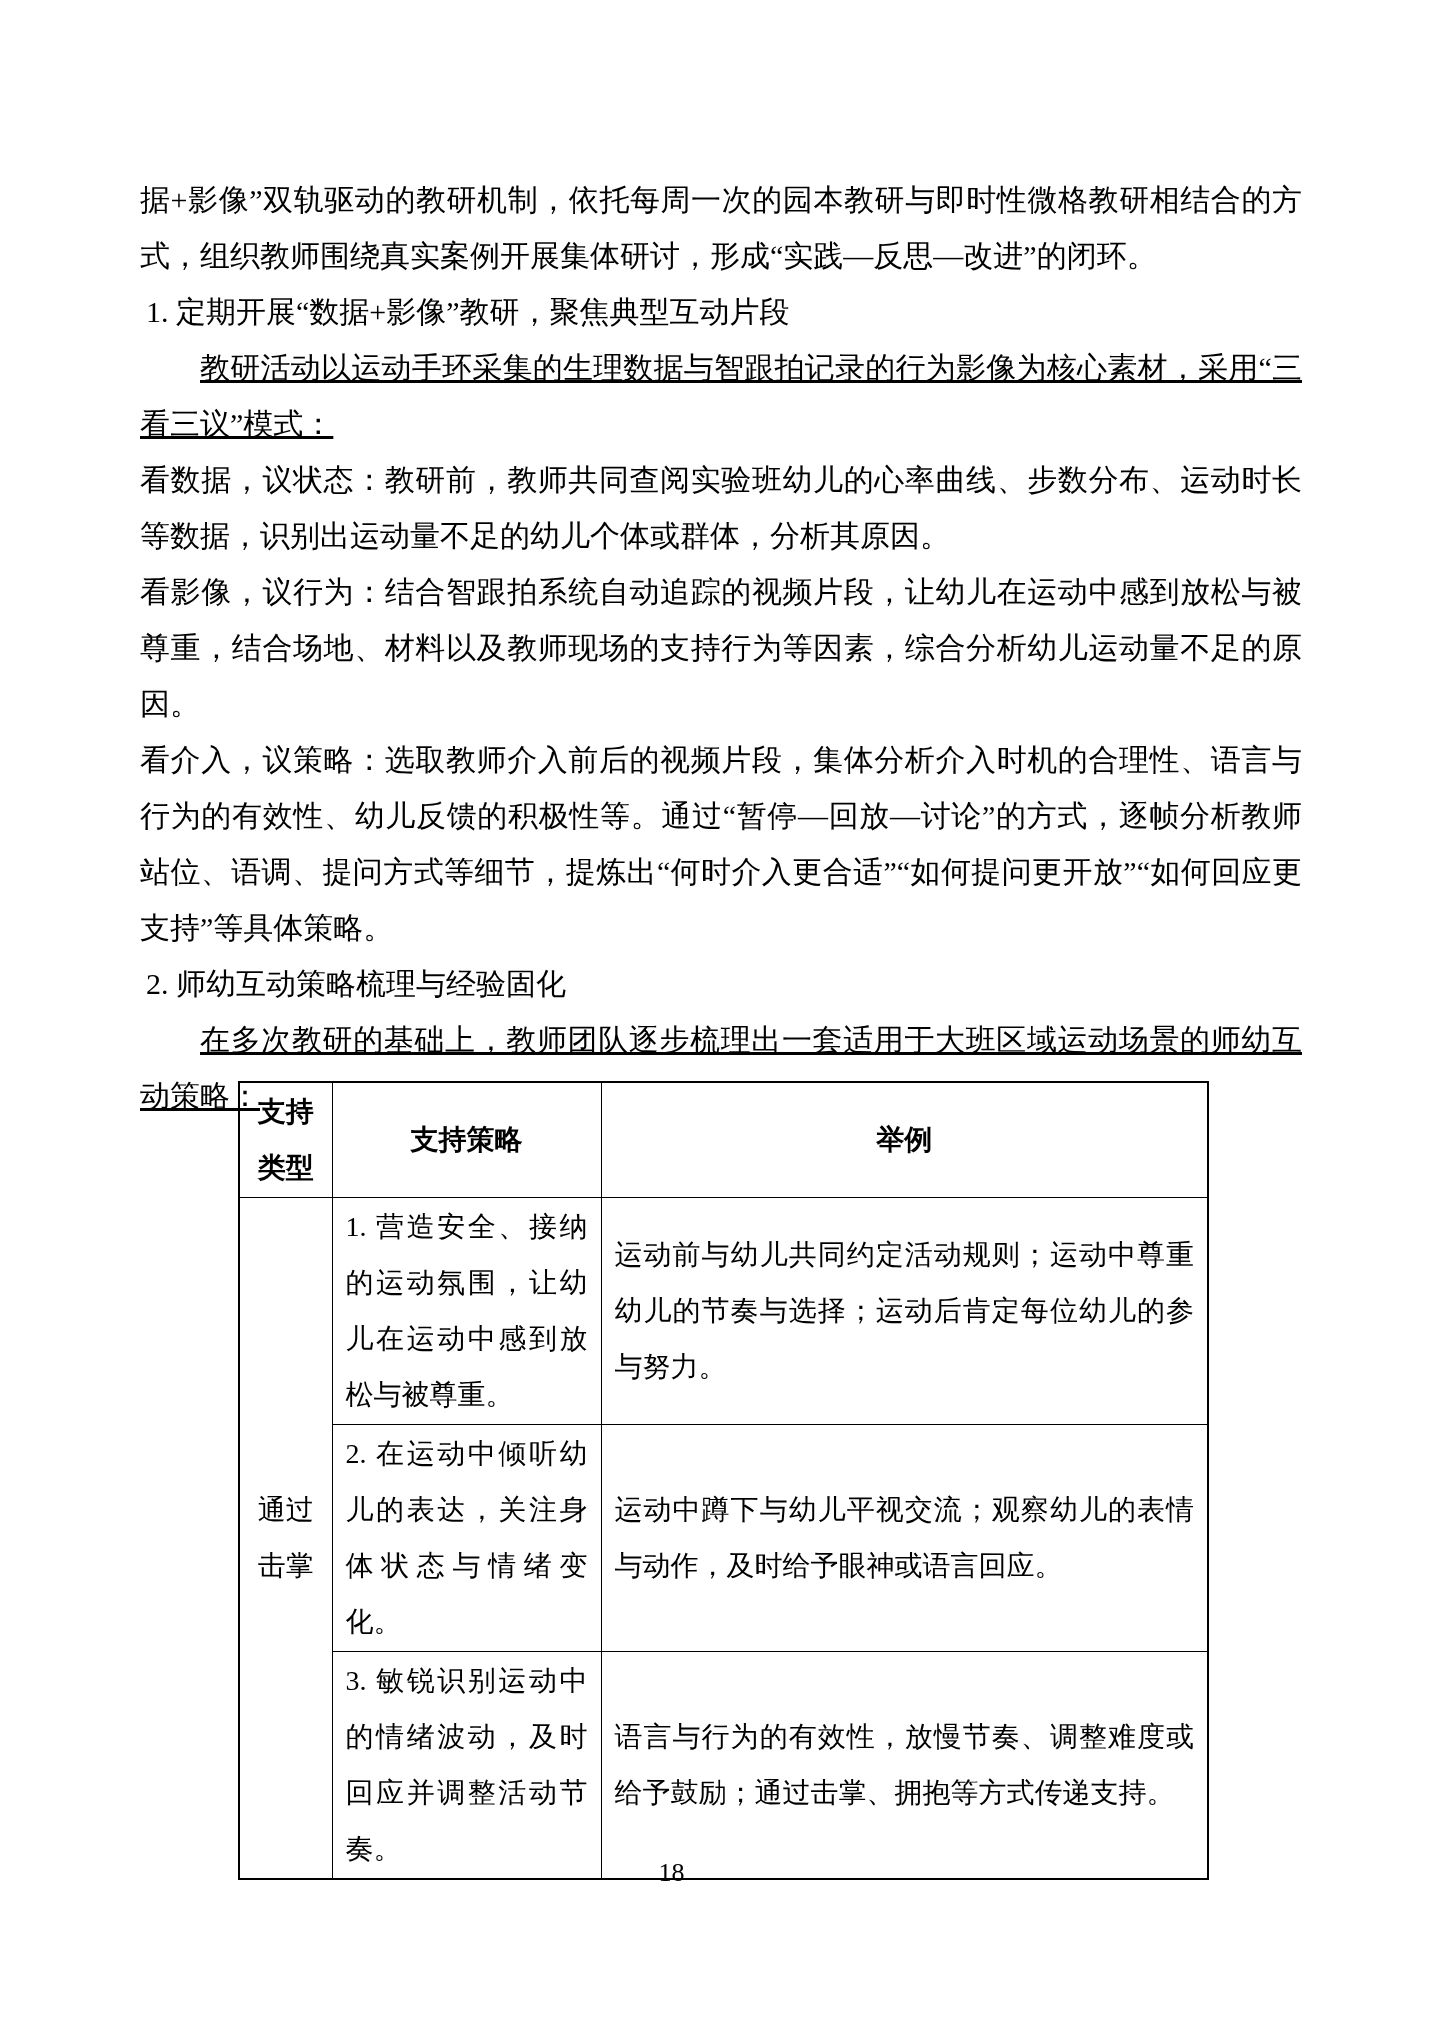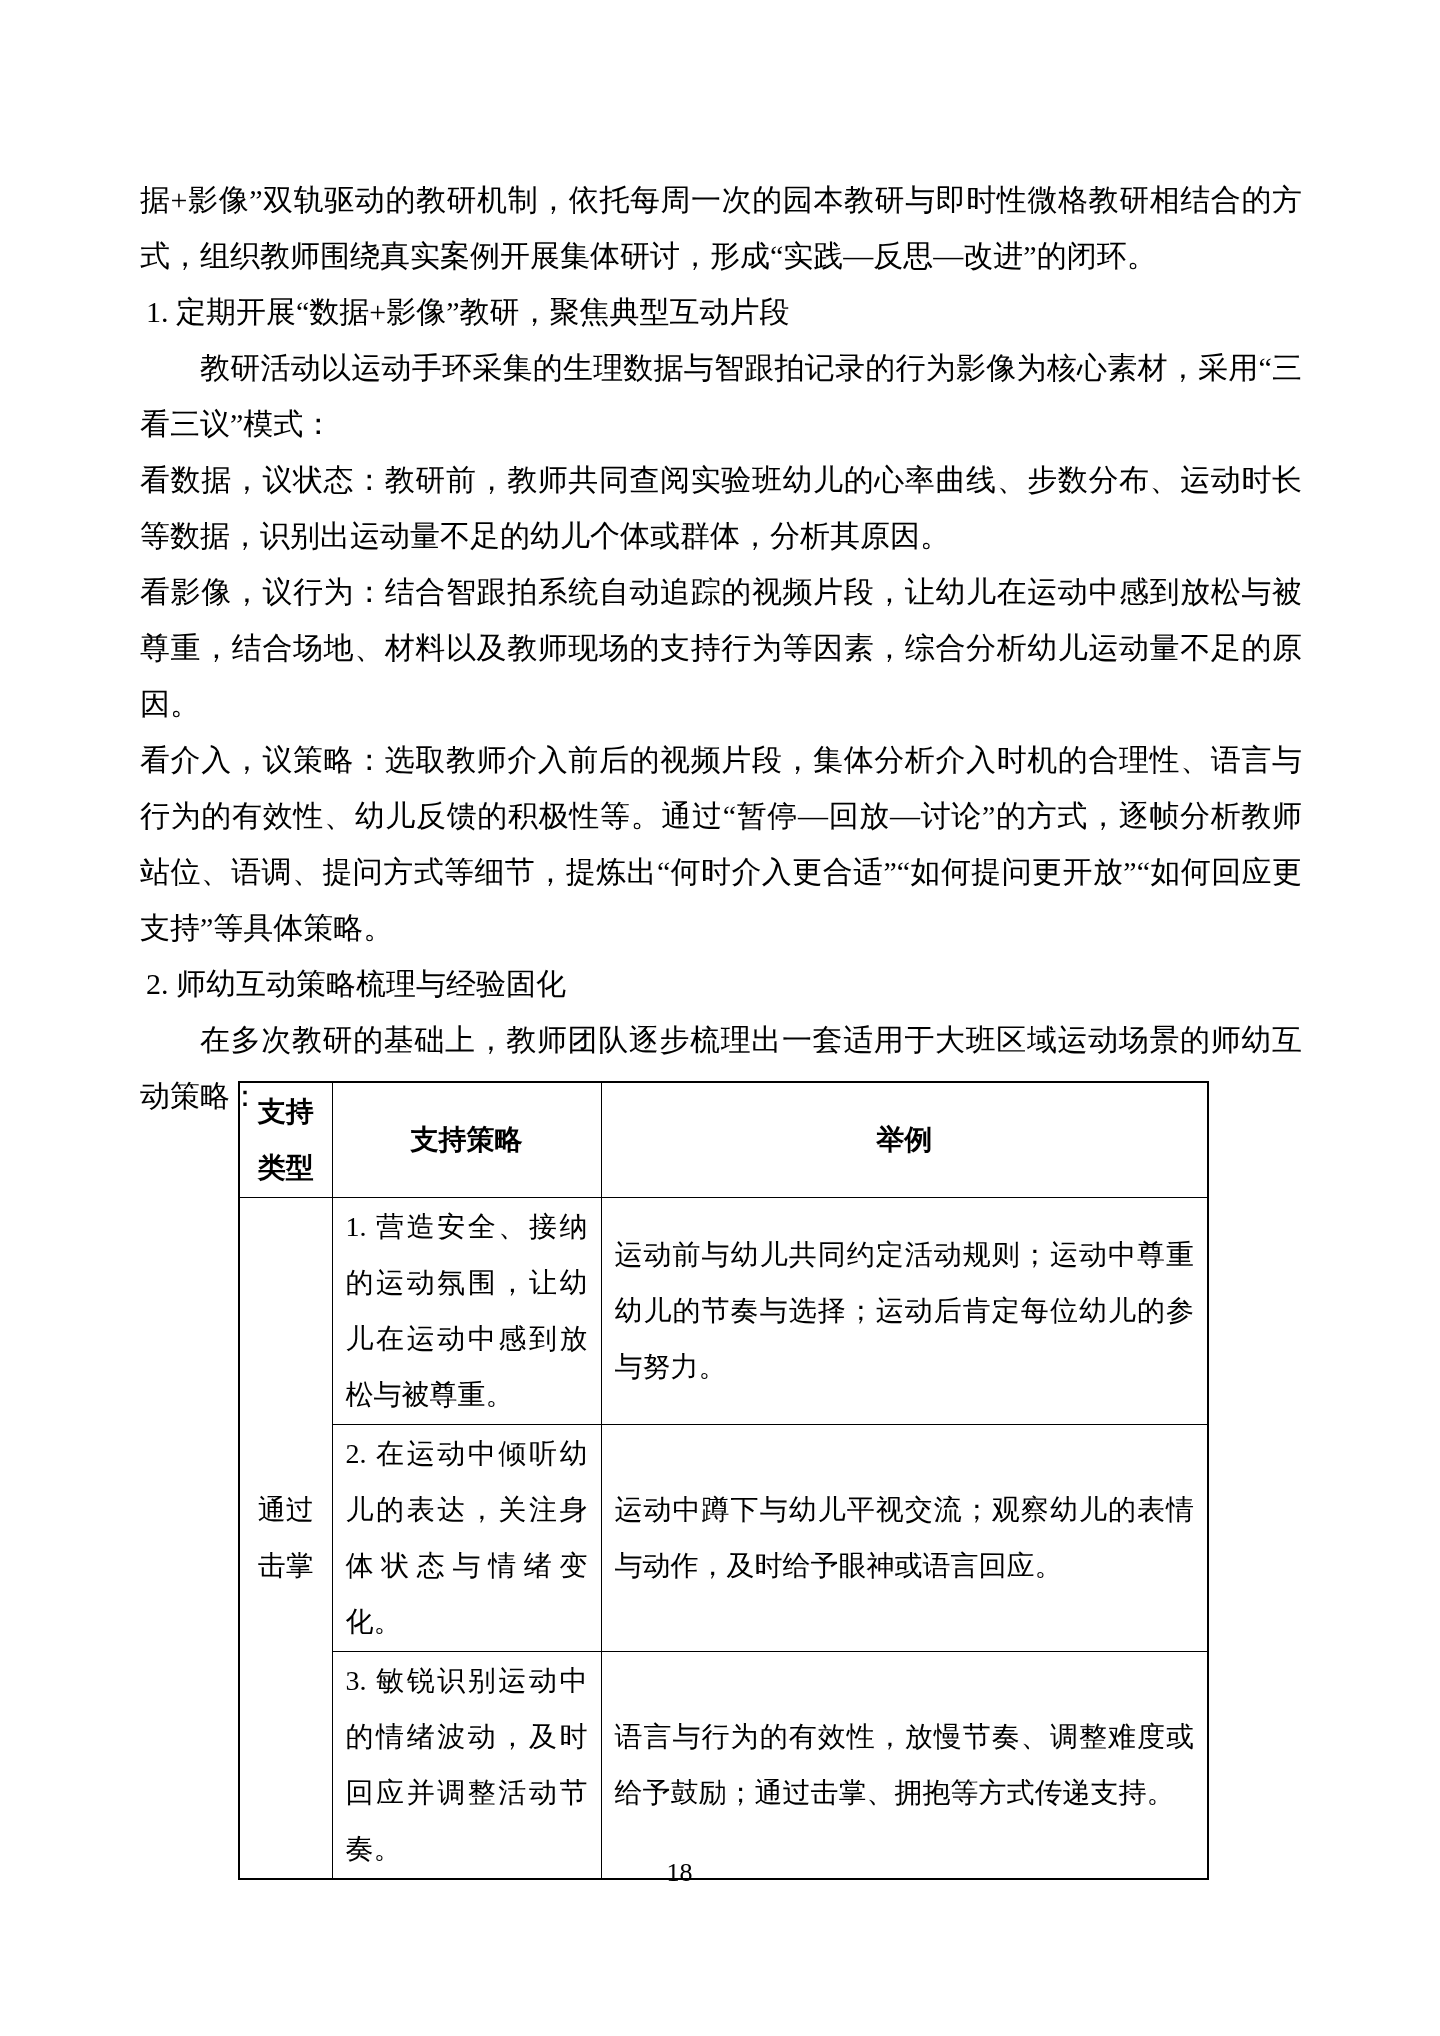--- a/index.html
+++ b/index.html
@@ -29,20 +29,21 @@
     margin: 0;
     padding: 0;
   }
   p.heading {
     font-weight: normal;
     padding-left: 6px;
     text-align: left;
   }
   p.indent {
     text-indent: 60px;
+    text-decoration: underline;
   }
   table.strategy {
     position: absolute;
     left: 238px;
     top: 1081px;
     width: 969px;
     border-collapse: collapse;
     table-layout: fixed;
     border: 2px solid #000000;
     font-size: 28px;
@@ -69,21 +70,21 @@
   td.example-cell {
     text-align: justify;
     vertical-align: top;
   }
   col.c1 { width: 93px; }
   col.c2 { width: 269px; }
   col.c3 { width: 607px; }
   .page-number {
     position: absolute;
     top: 1858px;
-    left: 16px;
+    left: 8px;
     width: 100%;
     text-align: center;
     font-size: 26px;
     line-height: 30px;
   }
 </style>
 </head>
 <body>
 
 <div class="page">

